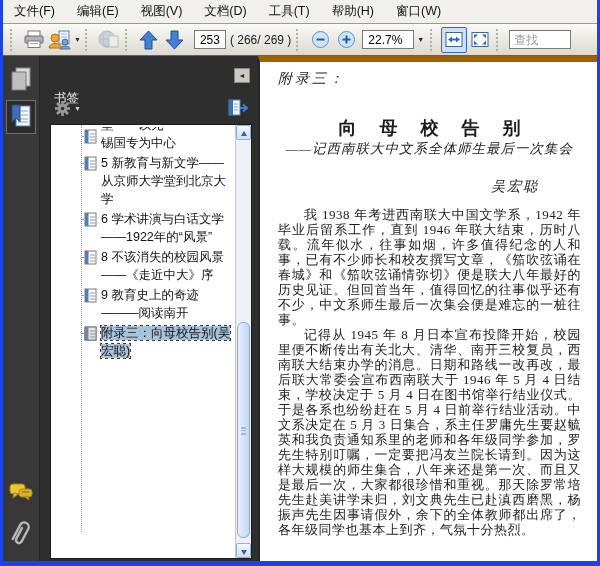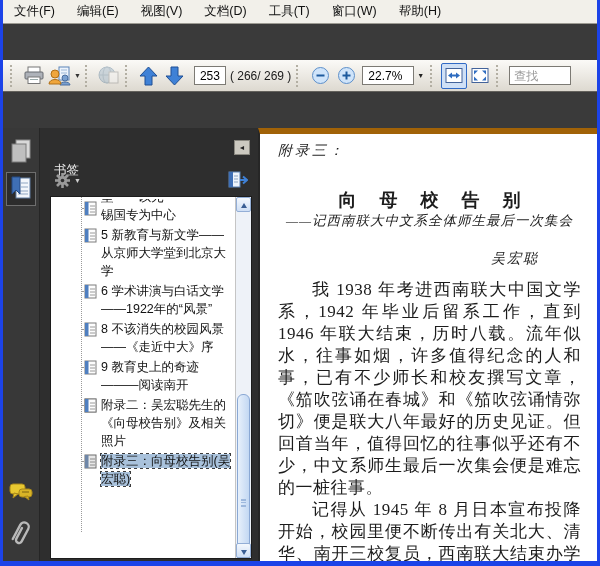--- a/index.html
+++ b/index.html
@@ -1,19 +1,19 @@
 <!DOCTYPE html>
 <html><head>
 <meta charset="utf-8">
 <style>
   * { box-sizing: border-box; margin: 0; padding: 0; }
   html,body { width:600px; height:566px; overflow:hidden; }
   body { font-family:"Liberation Sans","DejaVu Sans",sans-serif; }
   .app { position:relative; width:600px; height:566px; background:#1c43e8; }
-  .frame { position:absolute; left:3px; right:3px; top:0; bottom:5px; background:#3a3a3a; display:flex; flex-direction:column;gap:36px; }
+  .frame { position:absolute; left:3px; right:3px; top:0; bottom:5px; background:#3a3a3a; display:flex; flex-direction:column; }
 
   
   .menubar { height:24px; background:#f2f0ea; border-bottom:1px solid #9c9a92; display:flex; align-items:center; font-size:12.5px; color:#111; flex:0 0 auto; }
   .menu-item { padding:3px 11px; cursor:default; }
 
   
   .toolbar { height:32px; background:linear-gradient(#fbfaf7,#ddd9d0); border-bottom:1px solid #63615c; display:flex; align-items:center; padding:0 4px; flex:0 0 auto; }
   .grip { width:8px; height:22px; border-left:2px dotted #b3afa3; margin:0 3px; }
   .tb-btn { height:26px; min-width:26px; display:flex; align-items:center; justify-content:center; border:1px solid transparent; border-radius:2px; }
   .tb-btn.disabled { opacity:.45; }
@@ -64,39 +64,39 @@
   .sb-down::after { top:6px; border-top:5px solid #3a5e94; }
   .sb-thumb { position:absolute; left:1px; width:13px; top:197px; height:216px; background:linear-gradient(90deg,#e7f0fb,#c3d8f3); border:1px solid #8aa8d4; border-radius:6px; }
   .sb-thumb::after { content:""; position:absolute; left:3px; right:3px; top:50%; height:1px; border-top:1px solid #9db8dd; box-shadow:0 3px 0 #9db8dd, 0 -3px 0 #9db8dd; }
 
   
   .doc { flex:1; background:#ffffff; border-top:6px solid #a16207; border-left:2px solid #262626; padding:8px 16px 16px 18px; overflow:hidden; font-family:"Liberation Serif","DejaVu Serif",serif; color:#1c1c1c; }
   .doc-section { font-size:14px; font-style:italic; letter-spacing:3px; }
   .doc-title { text-align:center; font-family:"Liberation Sans","DejaVu Sans",sans-serif; font-weight:bold; font-size:18px; letter-spacing:9px; margin-top:28px; text-indent:9px; }
   .doc-subtitle { text-align:center; font-style:italic; font-size:13.5px; margin-top:0; letter-spacing:1px; }
   .doc-author { text-align:right; font-style:italic; font-size:14px; margin:20px 42px 0 0; letter-spacing:2px; }
-  .doc-para { font-size:17px; line-height:22px; text-align:justify; text-indent:2em; margin-top:11px; letter-spacing:0.5px; }
+  .doc-para { font-size:13px; line-height:15px; text-align:justify; text-indent:2em; margin-top:11px; letter-spacing:0.5px; }
   .doc-para + .doc-para { margin-top:0; }
 
   svg { display:block; }
 </style>
 </head>
 <body>
 
 <div class="app">
 <div class="frame">
 
   <div class="menubar">
     <span class="menu-item">文件(F)</span>
     <span class="menu-item">编辑(E)</span>
     <span class="menu-item">视图(V)</span>
     <span class="menu-item">文档(D)</span>
     <span class="menu-item">工具(T)</span>
+    <span class="menu-item">帮助(H)</span>
     <span class="menu-item">窗口(W)</span>
-    <span class="menu-item">帮助(H)</span>
   </div>
 
   <div class="toolbar">
     <div class="grip"></div>
     <div class="tb-btn">
       <span>
         <svg width="22" height="19" viewBox="0 0 22 19">
           <rect x="5" y="1" width="12" height="5.5" fill="#ffffff" stroke="#777"></rect>
           <rect x="2" y="6" width="18" height="7" rx="1" fill="#aeb2b9" stroke="#666a71"></rect>
           <rect x="5" y="11" width="12" height="6.5" fill="#ffffff" stroke="#777"></rect>
@@ -348,32 +348,20 @@
               <svg width="13" height="15" viewBox="0 0 13 15">
                     <rect x="1" y="1" width="11" height="13" fill="#fdfdfd" stroke="#7c7c7c"></rect>
                     <rect x="1" y="1" width="3.5" height="13" fill="#4f7fc0"></rect>
                     <line x1="6" y1="5" x2="11" y2="5" stroke="#9a9a9a"></line>
                     <line x1="6" y1="8" x2="11" y2="8" stroke="#9a9a9a"></line>
                     <line x1="6" y1="11" x2="11" y2="11" stroke="#9a9a9a"></line>
                   </svg>
             </span>
           </div>
 
-          <div class="bm-item">
-            <span class="bm-icon">
-              <svg width="13" height="15" viewBox="0 0 13 15">
-                    <rect x="1" y="1" width="11" height="13" fill="#fdfdfd" stroke="#7c7c7c"></rect>
-                    <rect x="1" y="1" width="3.5" height="13" fill="#4f7fc0"></rect>
-                    <line x1="6" y1="5" x2="11" y2="5" stroke="#9a9a9a"></line>
-                    <line x1="6" y1="8" x2="11" y2="8" stroke="#9a9a9a"></line>
-                    <line x1="6" y1="11" x2="11" y2="11" stroke="#9a9a9a"></line>
-                  </svg>
-            </span>
-            <span class="bm-label">附录二：吴宏聪先生的《向母校告别》及相关照片</span>
-          </div>
 
           <div class="bm-item sel">
             <span class="bm-icon">
               <svg width="13" height="15" viewBox="0 0 13 15">
                     <rect x="1" y="1" width="11" height="13" fill="#e7e7e7" stroke="#6c6c6c"></rect>
                     <rect x="1" y="1" width="3.5" height="13" fill="#6f87a8"></rect>
                     <line x1="6" y1="5" x2="11" y2="5" stroke="#8a8a8a"></line>
                     <line x1="6" y1="8" x2="11" y2="8" stroke="#8a8a8a"></line>
                     <line x1="6" y1="11" x2="11" y2="11" stroke="#8a8a8a"></line>
                   </svg>

